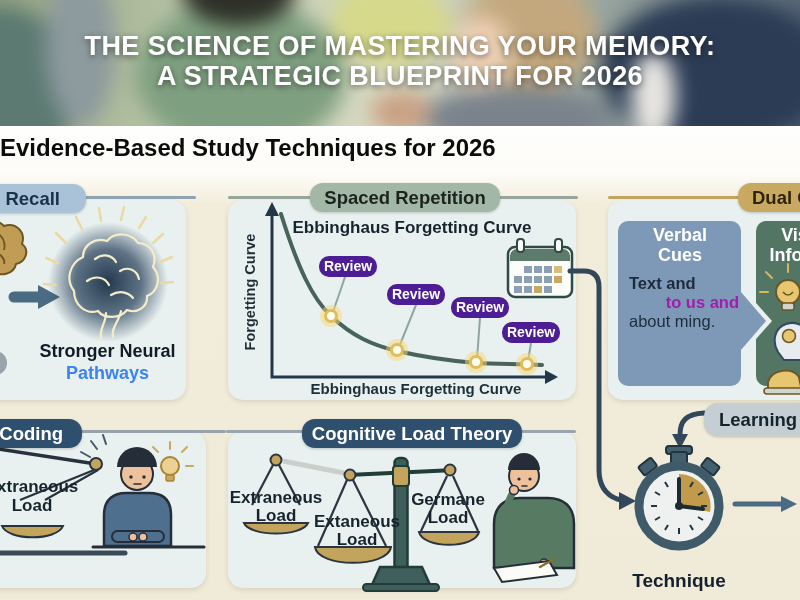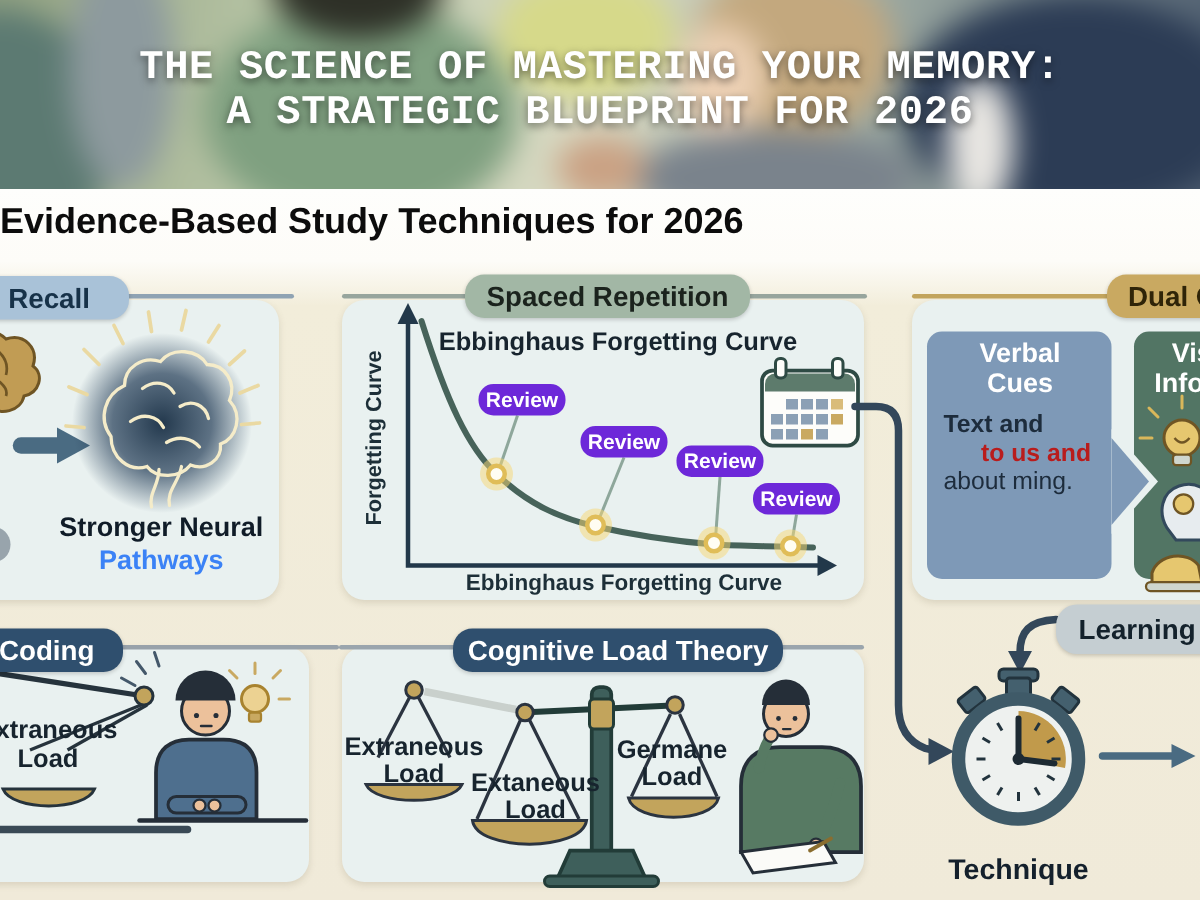--- a/index.html
+++ b/index.html
@@ -1,36 +1,36 @@
 <!DOCTYPE html>
 <html><head>
 <meta charset="utf-8">
 <style>
   html,body{margin:0;padding:0;background:#d8d8d8;}
   .stage{position:relative;width:800px;height:600px;overflow:hidden;
          font-family:"Liberation Sans",sans-serif;background:#fff;}
   
-  .photo{position:absolute;left:0;top:0;width:800px;height:126px;overflow:hidden;background:#6d28d9;font-family:Liberation Mono, monospace;}
+  .photo{position:absolute;left:0;top:0;width:800px;height:126px;overflow:hidden;background:#6d28d9;}
   .photo .blurwrap{position:absolute;inset:-24px;filter:blur(10px);}
   .blob{position:absolute;border-radius:50%;}
   .htitle{position:absolute;left:0;width:800px;text-align:center;color:#fff;
           font-weight:800;font-size:27px;letter-spacing:.4px;line-height:30px;
           text-shadow:0 2px 6px rgba(0,0,0,.5);z-index:5;}
   
   .content-bg{position:absolute;left:0;top:126px;width:800px;height:474px;
       background:linear-gradient(180deg,#fefefc 0px,#fdfcf8 48px,#f2edda 78px,#f0ead9 100%);}
   .subtitle{position:absolute;left:0;top:134px;width:800px;text-align:left;
       font-size:24px;font-weight:800;color:#0c0c0c;}
   .panel{position:absolute;background:#e9f1f0;border-radius:15px;
       box-shadow:0 2px 5px rgba(110,100,70,.18);}
   .card{position:absolute;border-radius:10px;}
   .pill{position:absolute;border-radius:13px;text-align:center;font-weight:800;
       font-size:18.5px;line-height:29px;height:29px;z-index:6;box-shadow:0 1px 3px rgba(0,0,0,.2);}
   .hline{position:absolute;height:3px;z-index:2;border-radius:2px;}
-  .badge{position:absolute;width:58px;height:21px;background:#6d28d9;border-radius:10px;
+  .badge{position:absolute;width:58px;height:21px;background:#4c1d95;border-radius:10px;
       color:#fff;font-weight:800;font-size:14px;line-height:21px;text-align:center;z-index:6;}
   .lbl{position:absolute;font-weight:800;color:#17242e;text-align:center;z-index:6;line-height:1.1;}
   svg.art{position:absolute;left:0;top:0;z-index:4;pointer-events:none;}
   .txt{z-index:6;}
 </style>
 </head>
 <body>
 
 <div class="stage">
 
@@ -315,21 +315,21 @@
   <div class="lbl txt" style="left:280px;top:219px;width:264px;font-size:17px;">Ebbinghaus Forgetting Curve</div>
   <div class="lbl txt" style="left:186px;top:284px;width:130px;font-size:14.5px;font-weight:700;transform:rotate(-90deg);color:#1d2f38;">Forgetting Curve</div>
   <div class="lbl txt" style="left:292px;top:381px;width:248px;font-size:15px;font-weight:700;color:#1d2f38;">Ebbinghaus Forgetting Curve</div>
 
   <div class="lbl" style="left:20px;top:342px;width:175px;font-size:18px;color:#101c28;">Stronger Neural</div>
   <div class="lbl" style="left:20px;top:364px;width:175px;font-size:18px;color:#3b82f6;">Pathways</div>
 
   <div class="lbl" style="left:620px;top:226px;width:120px;font-size:18px;color:#fff;">Verbal</div>
   <div class="lbl" style="left:620px;top:246px;width:120px;font-size:18px;color:#fff;">Cues</div>
   <div class="lbl" style="left:629px;top:274px;width:110px;font-size:16.5px;font-weight:600;color:#1d2c3c;text-align:left;">Text and</div>
-  <div class="lbl" style="left:654px;top:293px;width:110px;font-size:16.5px;font-weight:600;color:#b91c1c;text-align:left;">to us and</div>
+  <div class="lbl" style="left:629px;top:293px;width:110px;font-size:16.5px;font-weight:600;color:#a21caf;text-align:right;">to us and</div>
   <div class="lbl" style="left:629px;top:312px;width:110px;font-size:16.5px;font-weight:400;color:#1d2c3c;text-align:left;">about ming.</div>
   <div class="lbl" style="left:755px;top:226px;width:90px;font-size:18px;color:#fff;">Visu</div>
   <div class="lbl" style="left:755px;top:246px;width:90px;font-size:18px;color:#fff;">Infogra</div>
 
   <div class="lbl" style="left:-22px;top:478px;width:108px;font-size:17px;">Extraneous</div>
   <div class="lbl" style="left:-22px;top:497px;width:108px;font-size:17px;">Load</div>
 
   <div class="lbl" style="left:226px;top:489px;width:100px;font-size:17px;">Extraneous</div>
   <div class="lbl" style="left:226px;top:507px;width:100px;font-size:17px;">Load</div>
   <div class="lbl" style="left:307px;top:513px;width:100px;font-size:17px;">Extaneous</div>

